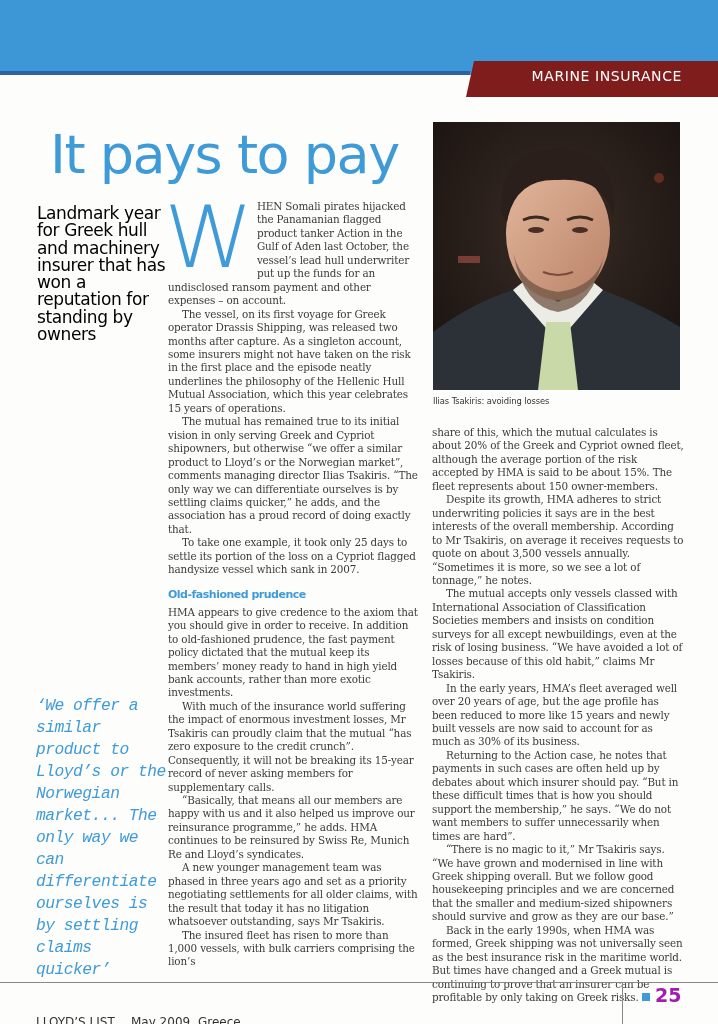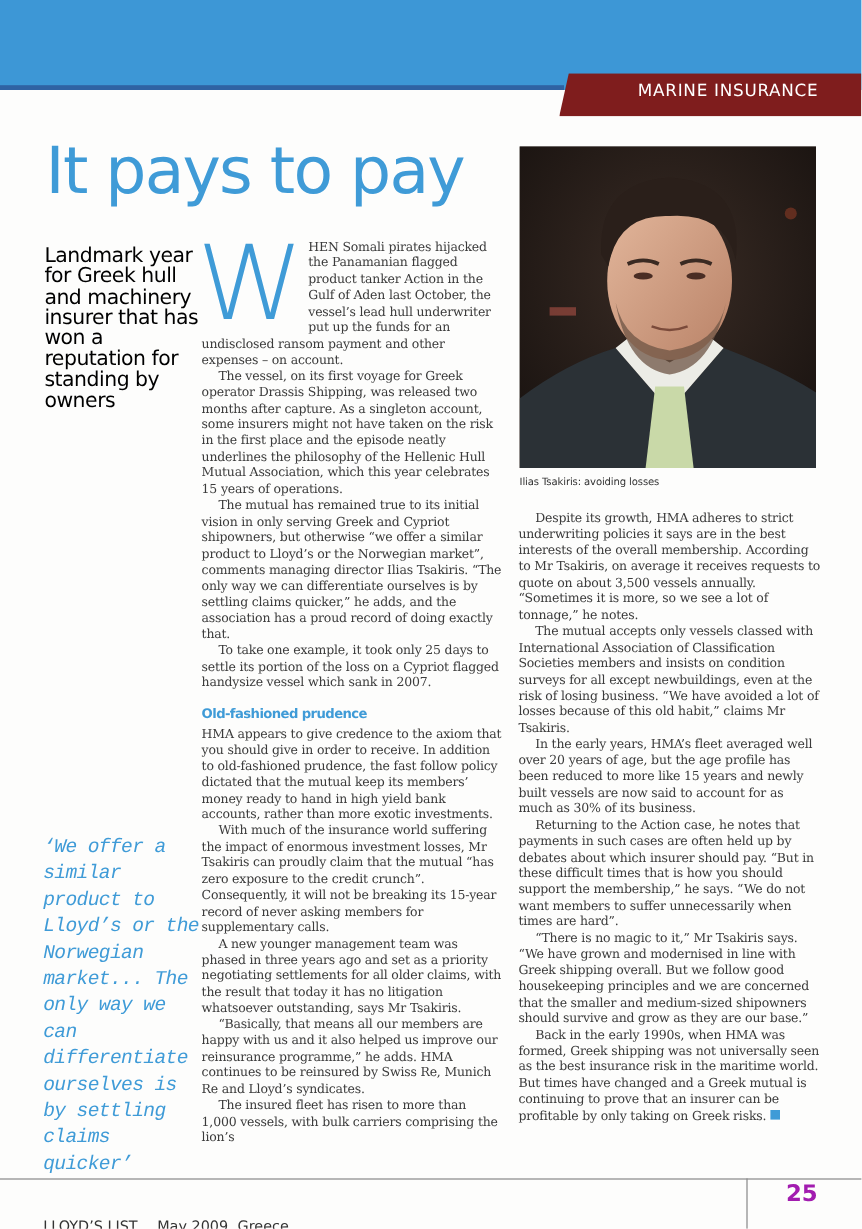--- a/index.html
+++ b/index.html
@@ -1,21 +1,21 @@
 <!DOCTYPE html>
 <html><head>
 <meta charset="utf-8">
 <style>
   html, body { margin:0; padding:0; }
   body { width:718px; height:1024px; background:#fdfdfc; position:relative; overflow:hidden; font-family:"DejaVu Serif", serif; color:#3a3a3a; }
   .topbar { position:absolute; left:0; top:0; width:718px; height:75px; background:#3d97d6; }
   .topbar-line { position:absolute; left:0; top:71px; width:470px; height:4px; background:#2f62a3; }
   .section-tab { position:absolute; left:466px; top:40px; width:252px; height:36px; background:#7f1d1d; clip-path:polygon(8px 0, 100% 0, 100% 100%, 0 100%);margin-top:21px; }
   .section-label { position:absolute; right:36px; top:7px; color:#fff; font-family:"DejaVu Sans", sans-serif; font-size:14px; letter-spacing:0.6px; white-space:nowrap; }
-  .title { position:absolute; left:38px; top:108px; margin:0; font-family:"DejaVu Sans", sans-serif; font-weight:normal; font-size:54px; letter-spacing:-1.5px; color:#3f9bd7; line-height:70px; white-space:nowrap; }
+  .title { position:absolute; left:38px; top:108px; margin:12px; font-family:"DejaVu Sans", sans-serif; font-weight:normal; font-size:54px; letter-spacing:-1.5px; color:#3f9bd7; line-height:70px; white-space:nowrap; }
   .standfirst { position:absolute; left:37px; top:205px; width:130px; font-family:"DejaVu Sans", sans-serif; font-size:17px; line-height:17.3px; color:#000000; letter-spacing:-0.4px; }
   .pullquote { position:absolute; left:36px; top:695px; width:130px; font-family:Liberation Mono, monospace; font-style:italic; font-size:16.3px; line-height:22px; color:#3f9bd7; letter-spacing:-0.5px; }
   .col { position:absolute; font-size:10.4px; line-height:13.45px; color:#3b3b3b; letter-spacing:-0.15px; }
   .col p { margin:0; text-indent:14px; text-align:left; }
   .col p.noindent { text-indent:0; }
   .col1 { left:168px; top:200px; width:250px; }
   .col2 { left:432px; top:426px; width:252px; }
   .dropcap { float:left; font-family:"DejaVu Sans", sans-serif; font-size:86px; line-height:66px; color:#3f9bd7; margin:4px 6px 0 -2px; font-weight:200; transform:scaleX(1.05); }
   .subhead { font-family:"DejaVu Sans", sans-serif; font-size:11px; font-weight:bold; color:#3f9bd7; margin:9px 0 3px; line-height:17px; letter-spacing:-0.5px; }
   .endmark { display:inline-block; width:8px; height:8px; background:#3f9bd7; margin-left:3px; }
@@ -40,27 +40,28 @@
 <div class="standfirst">Landmark year for Greek hull and machinery insurer that has won a reputation for standing by owners</div>
 
 <div class="pullquote">‘We offer a similar product to Lloyd’s or the Norwegian market... The only way we can differentiate ourselves is by settling claims quicker’</div>
 
 <div class="col col1" id="col1">
     <p class="noindent"><span class="dropcap">W</span><span>HEN Somali pirates hijacked the Panamanian flagged product tanker Action in the Gulf of Aden last October, the vessel’s lead hull underwriter put up the funds for an undisclosed ransom payment and other expenses – on account.</span></p>
     <p>The vessel, on its first voyage for Greek operator Drassis Shipping, was released two months after capture. As a singleton account, some insurers might not have taken on the risk in the first place and the episode neatly underlines the philosophy of the Hellenic Hull Mutual Association, which this year celebrates 15 years of operations.</p>
     <p>The mutual has remained true to its initial vision in only serving Greek and Cypriot shipowners, but otherwise “we offer a similar product to Lloyd’s or the Norwegian market”, comments managing director Ilias Tsakiris. “The only way we can differentiate ourselves is by settling claims quicker,” he adds, and the association has a proud record of doing exactly that.</p>
     <p>To take one example, it took only 25 days to settle its portion of the loss on a Cypriot flagged handysize vessel which sank in 2007.</p>
     <div class="subhead">Old-fashioned prudence</div>
-    <p class="noindent">HMA appears to give credence to the axiom that you should give in order to receive. In addition to old-fashioned prudence, the fast follow policy dictated that the mutual keep its members’ money ready to hand in high yield bank accounts, rather than more exotic investments.</p>
+    <p class="noindent">HMA appears to give credence to the axiom that you should give in order to receive. In addition to old-fashioned prudence, the fast payment policy dictated that the mutual keep its members’ money ready to hand in high yield bank accounts, rather than more exotic investments.</p>
     <p>With much of the insurance world suffering the impact of enormous investment losses, Mr Tsakiris can proudly claim that the mutual “has zero exposure to the credit crunch”. Consequently, it will not be breaking its 15-year record of never asking members for supplementary calls.</p>
+    <p>“Basically, that means all our members are happy with us and it also helped us improve our reinsurance programme,” he adds. HMA continues to be reinsured by Swiss Re, Munich Re and Lloyd’s syndicates.</p>
     <p>A new younger management team was phased in three years ago and set as a priority negotiating settlements for all older claims, with the result that today it has no litigation whatsoever outstanding, says Mr Tsakiris.</p>
-    <p>“Basically, that means all our members are happy with us and it also helped us improve our reinsurance programme,” he adds. HMA continues to be reinsured by Swiss Re, Munich Re and Lloyd’s syndicates.</p>
     <p>The insured fleet has risen to more than 1,000 vessels, with bulk carriers comprising the lion’s</p>
   </div>
 <div class="col col2" id="col2">
+    <p class="noindent">share of this, which the mutual calculates is about 20% of the Greek and Cypriot owned fleet, although the average portion of the risk accepted by HMA is said to be about 15%. The fleet represents about 150 owner-members.</p>
     <p>Despite its growth, HMA adheres to strict underwriting policies it says are in the best interests of the overall membership. According to Mr Tsakiris, on average it receives requests to quote on about 3,500 vessels annually. “Sometimes it is more, so we see a lot of tonnage,” he notes.</p>
     <p>The mutual accepts only vessels classed with International Association of Classification Societies members and insists on condition surveys for all except newbuildings, even at the risk of losing business. “We have avoided a lot of losses because of this old habit,” claims Mr Tsakiris.</p>
     <p>In the early years, HMA’s fleet averaged well over 20 years of age, but the age profile has been reduced to more like 15 years and newly built vessels are now said to account for as much as 30% of its business.</p>
     <p>Returning to the Action case, he notes that payments in such cases are often held up by debates about which insurer should pay. “But in these difficult times that is how you should support the membership,” he says. “We do not want members to suffer unnecessarily when times are hard”.</p>
     <p>“There is no magic to it,” Mr Tsakiris says. “We have grown and modernised in line with Greek shipping overall. But we follow good housekeeping principles and we are concerned that the smaller and medium-sized shipowners should survive and grow as they are our base.”</p>
     <p><span>Back in the early 1990s, when HMA was formed, Greek shipping was not universally seen as the best insurance risk in the maritime world. But times have changed and a Greek mutual is continuing to prove that an insurer can be profitable by only taking on Greek risks.</span><span class="endmark"></span></p>
   </div>
 
 <div class="photo">
   <svg width="247" height="268" viewBox="0 0 247 268">

